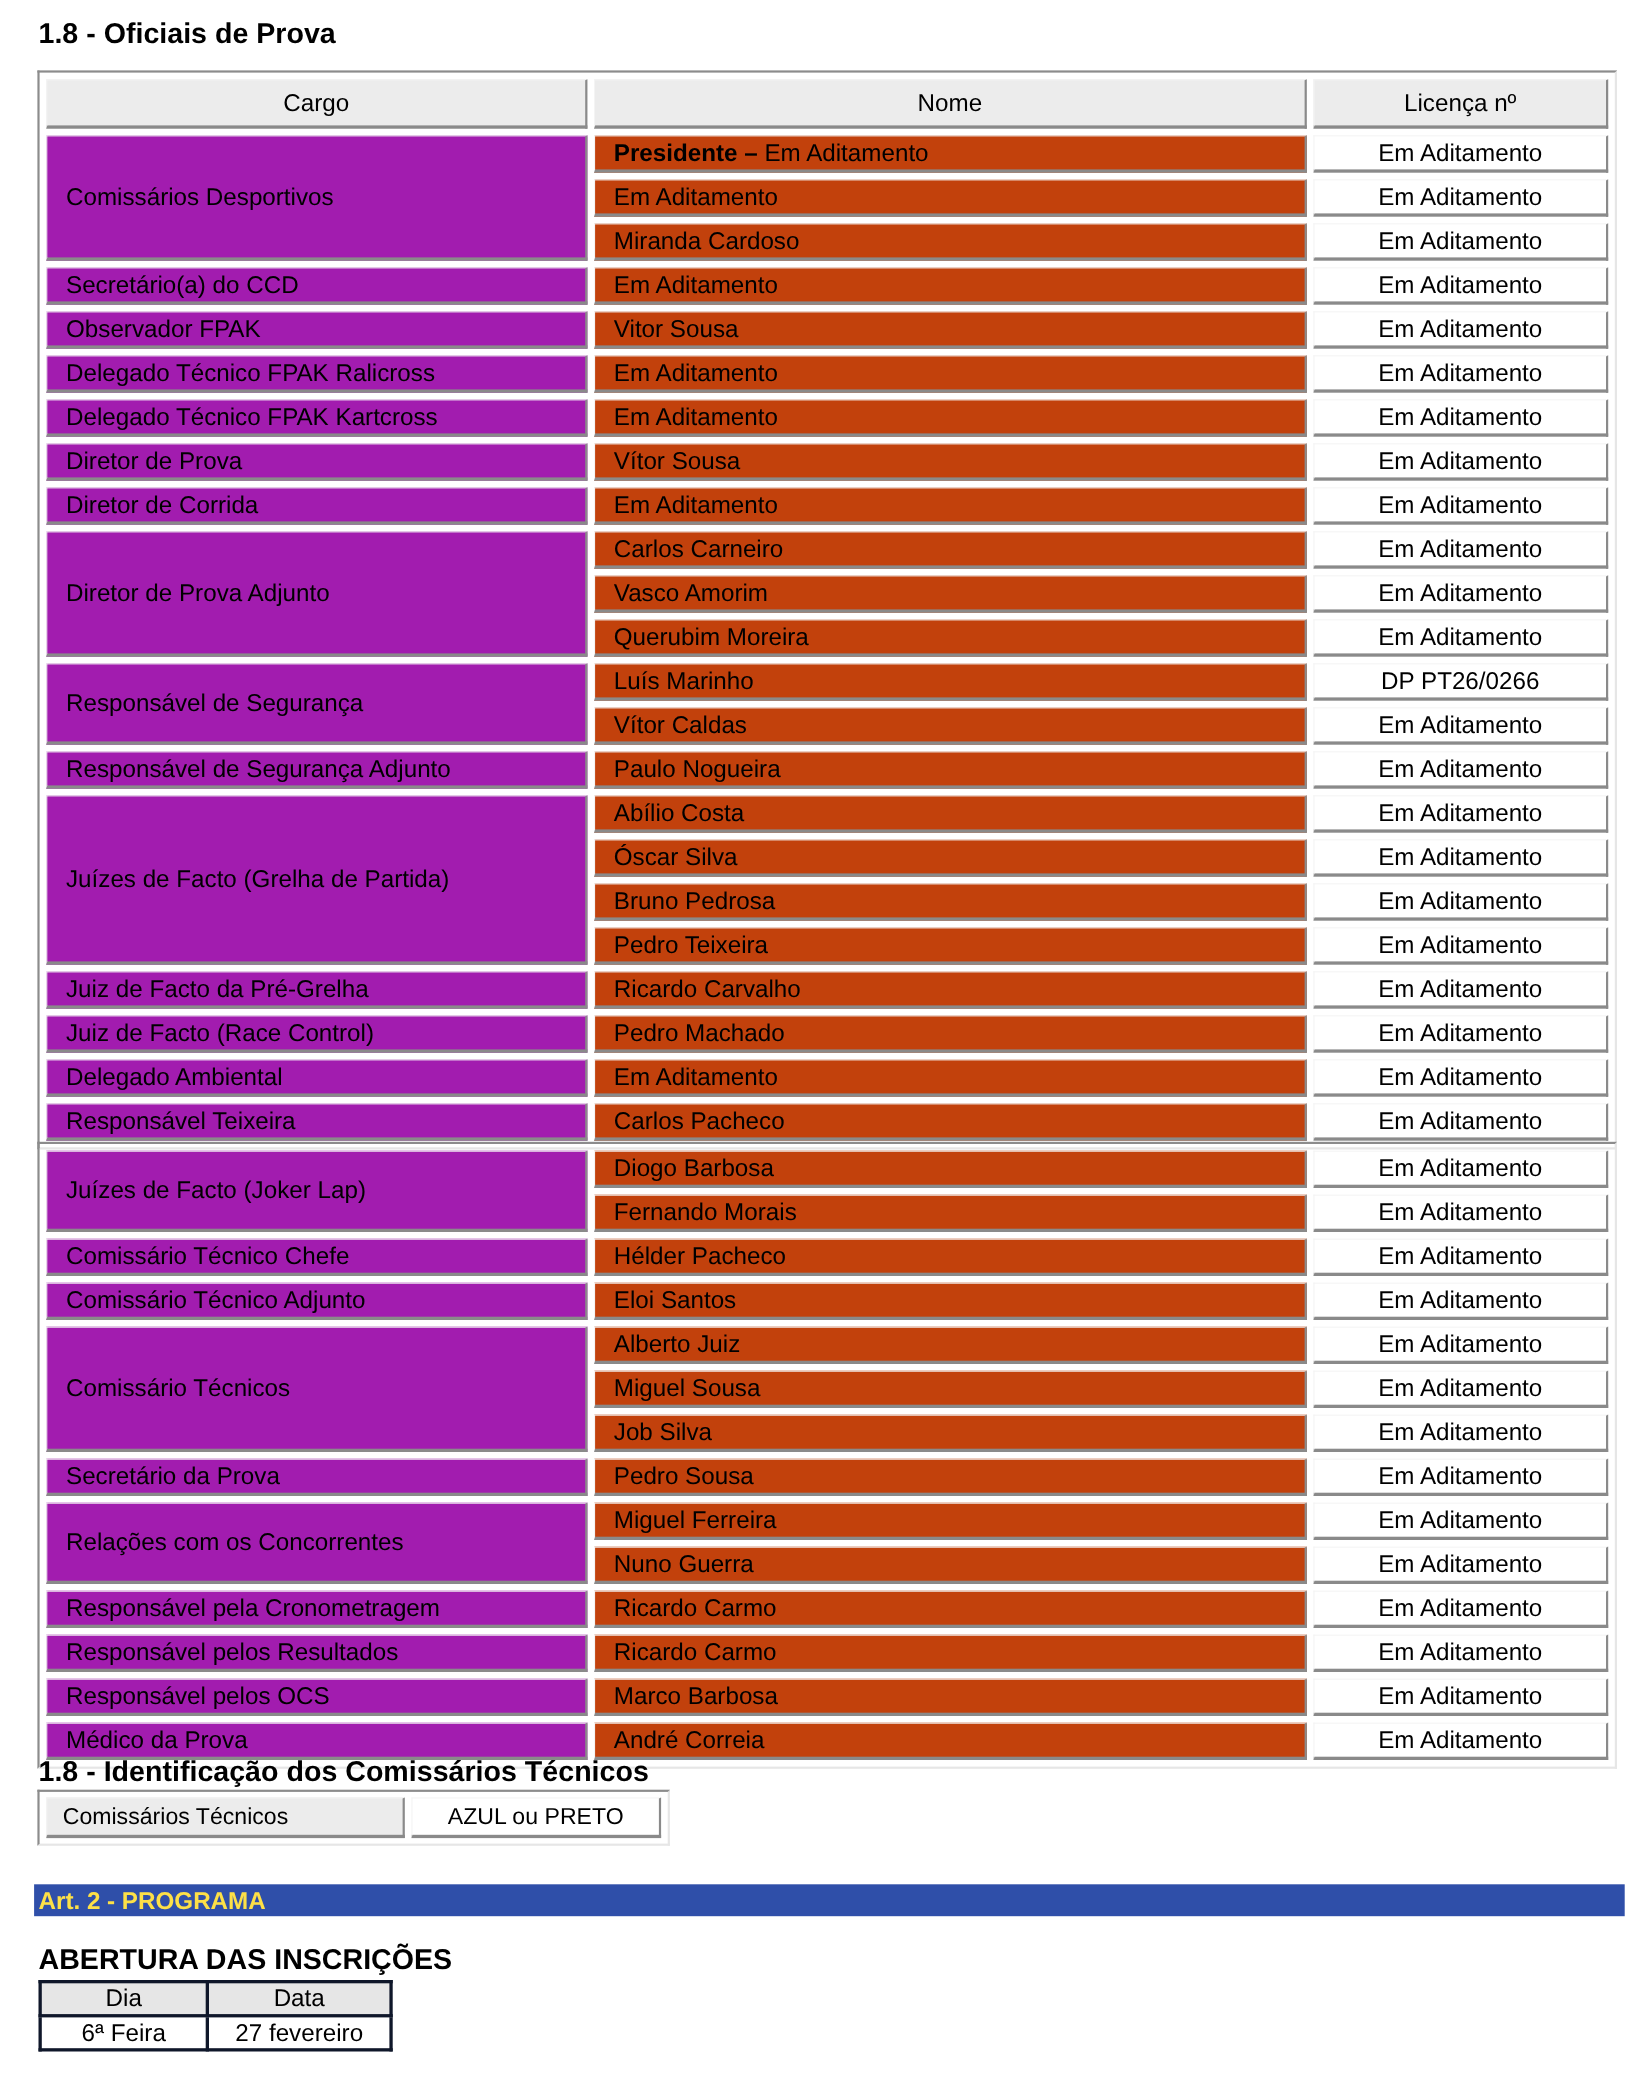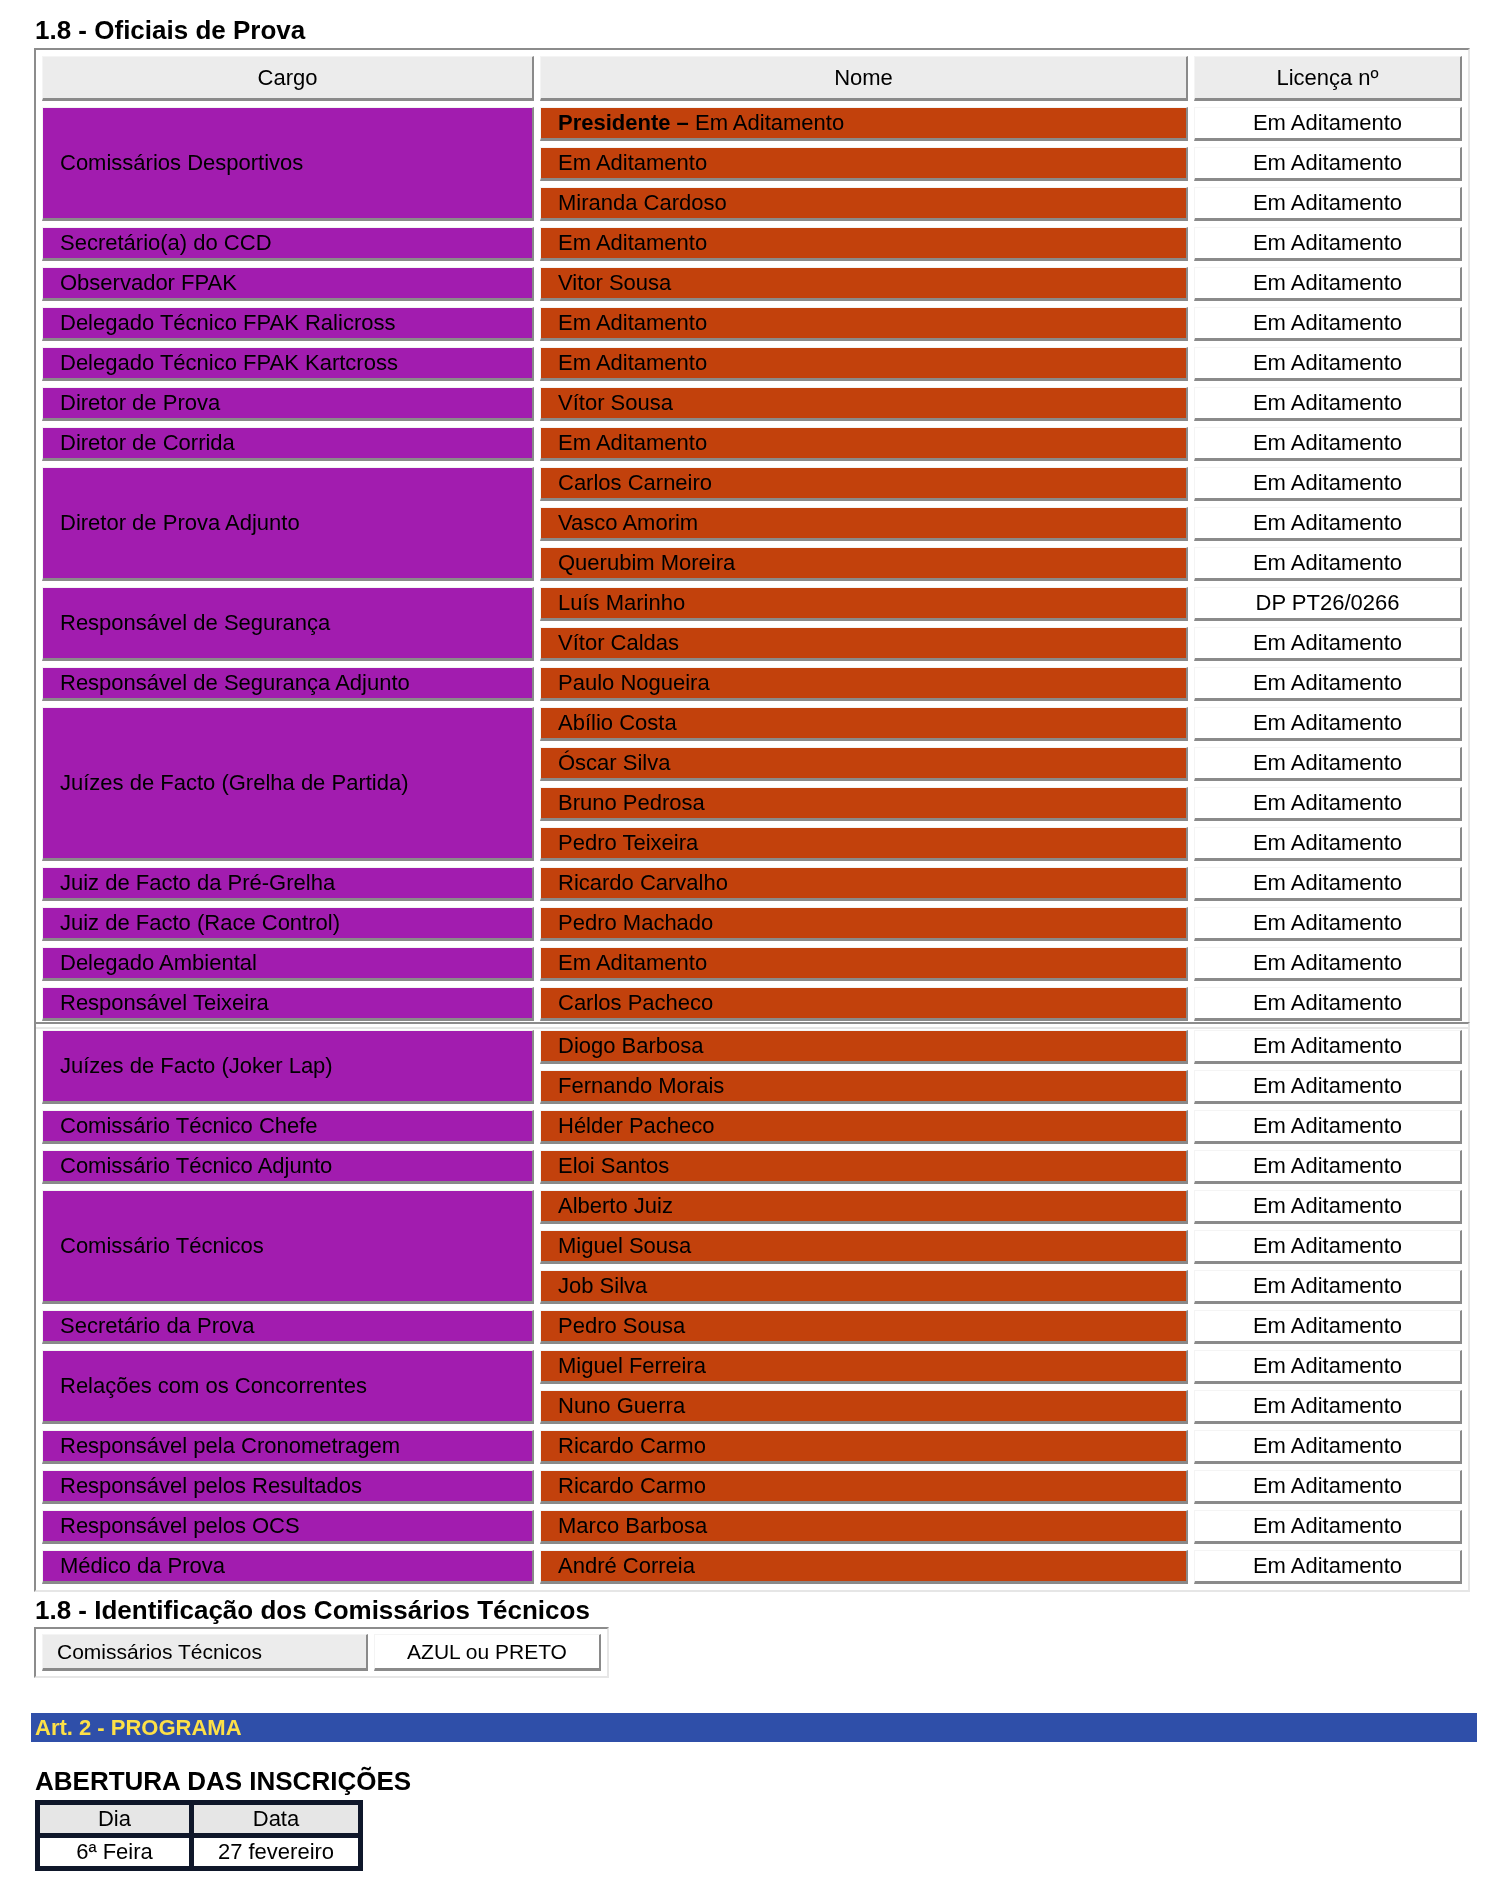--- a/index.html
+++ b/index.html
@@ -9,21 +9,21 @@
   }
   .section-title {
     position: absolute; left: 35px; font-weight: bold; font-size: 26px;
     line-height: 26px; white-space: nowrap;
   }
   table.officials {
     position: absolute; left: 34px; width: 1429px;
     border-collapse: separate; border-spacing: 6px 6px;
     border-top: 2px solid #8c8c8c; border-left: 2px solid #8c8c8c;
     border-right: 2px solid #e6e6e6; border-bottom: 2px solid #e6e6e6;
-    table-layout: fixed; font-size: 22px;
+    table-layout: fixed; font-size: 22px; margin-top: 16px;
   }
   table.officials td, table.officials th {
     padding: 0 0 0 17px; height: 30px; line-height: 30px;
     border-top: 1px solid #f4f4f4; border-left: 1px solid #f4f4f4;
     border-right: 2px solid #8a8a8a; border-bottom: 3px solid #8a8a8a;
     white-space: nowrap; overflow: hidden; font-weight: normal;
     vertical-align: middle;
   }
   table.officials th {
     height: 41px; background: #ececec; text-align: center; padding: 0;
@@ -55,21 +55,21 @@
     position: absolute; left: 31px; top: 1713px; width: 1446px; height: 29px;
     background: #2f4fa9; color: #fde047; font-weight: bold; font-size: 22px;
     line-height: 29px; padding-left: 4px; box-sizing: border-box; white-space: nowrap;
   }
 
   table.dates {
     position: absolute; left: 35px; top: 1800px;
     border-collapse: collapse; font-size: 22px;
   }
   table.dates td {
-    border: 5px solid #0f172a; text-align: center; height: 28px; line-height: 28px;
+    border: 3px solid #0f172a; text-align: center; height: 28px; line-height: 28px;
     white-space: nowrap; padding: 0;
   }
   table.dates tr.head td { background: #e6e6e6; }
   table.dates td.d1 { width: 149px; }
   table.dates td.d2 { width: 164px; }
 </style>
 </head>
 <body>
 
 <div class="section-title" style="top:17px;">1.8 - Oficiais de Prova</div>

